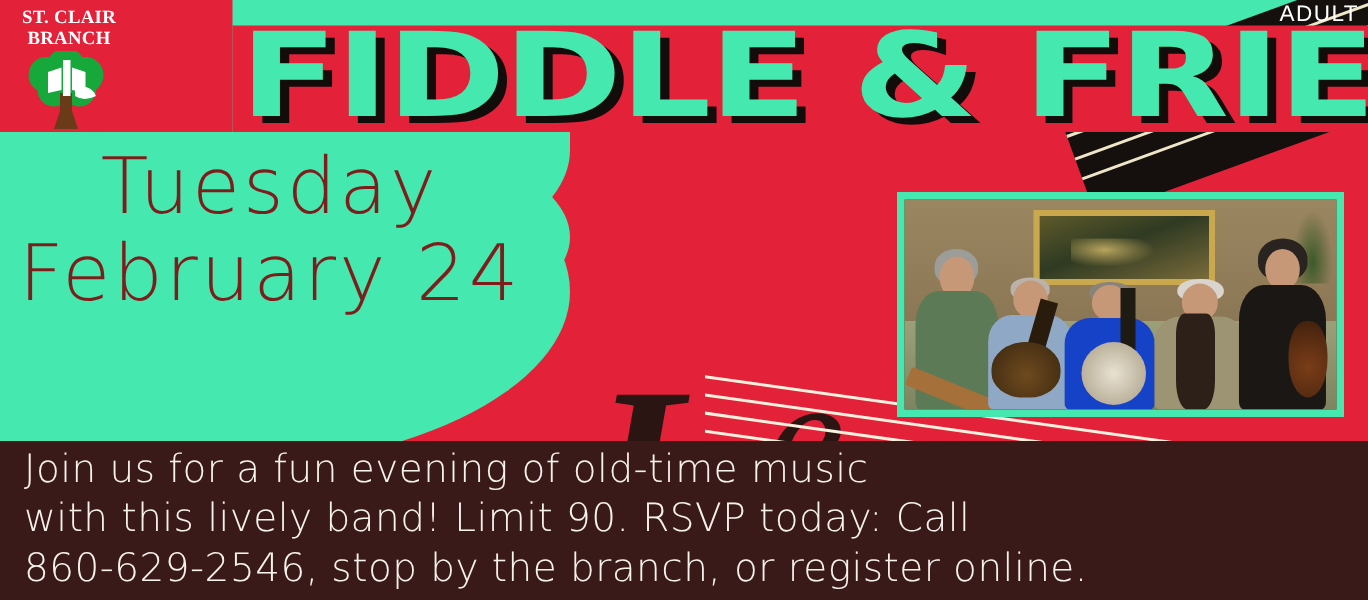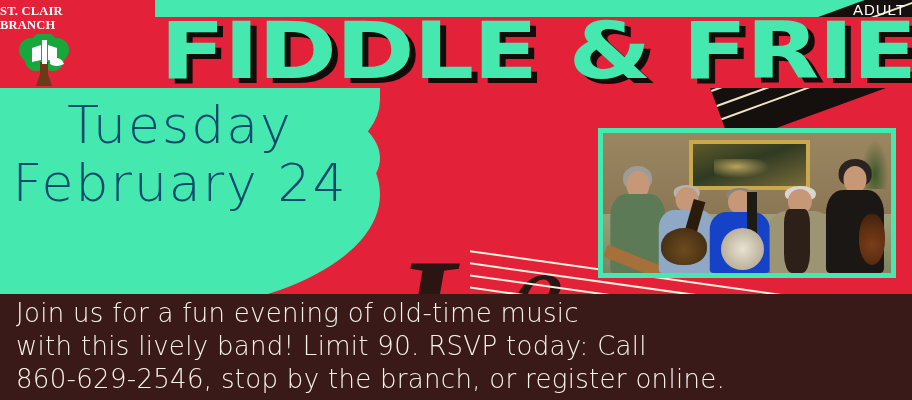--- a/index.html
+++ b/index.html
@@ -93,20 +93,21 @@
   #logo-block{
     left:0;top:0;width:155px;height:88px;
     background:#E32139;
   }
   #logo-block-tab{
     left:0;top:0;width:92px;height:14px;
     background:#E32139;
   }
   #branch-name{
     position:absolute;left:0;top:4px;width:92px;
+    text-align:center;
     color:#FFFFFF;
     font-family:"Liberation Serif",serif;
     font-weight:700;
     font-size:12.5px;
     line-height:1.12;
     letter-spacing:.2px;
   }
   #tree{
     position:absolute;left:14px;top:34px;width:60px;height:52px;
   }
@@ -138,21 +139,21 @@
     color:#FFFFFF;
     font-size:15px;
     letter-spacing:1px;
     font-weight:400;
     text-align:center;
   }
 
   
   #date-block{
     left:0;top:96px;width:360px;
-    color:#0c4a6e;
+    color:#7f1d1d;
     text-align:center;
     font-family:"DejaVu Sans",sans-serif;
     font-weight:300;
     font-size:52px;
     line-height:58px;
     letter-spacing:2px;
   }
   #date-block div{white-space:nowrap;}
 
   

